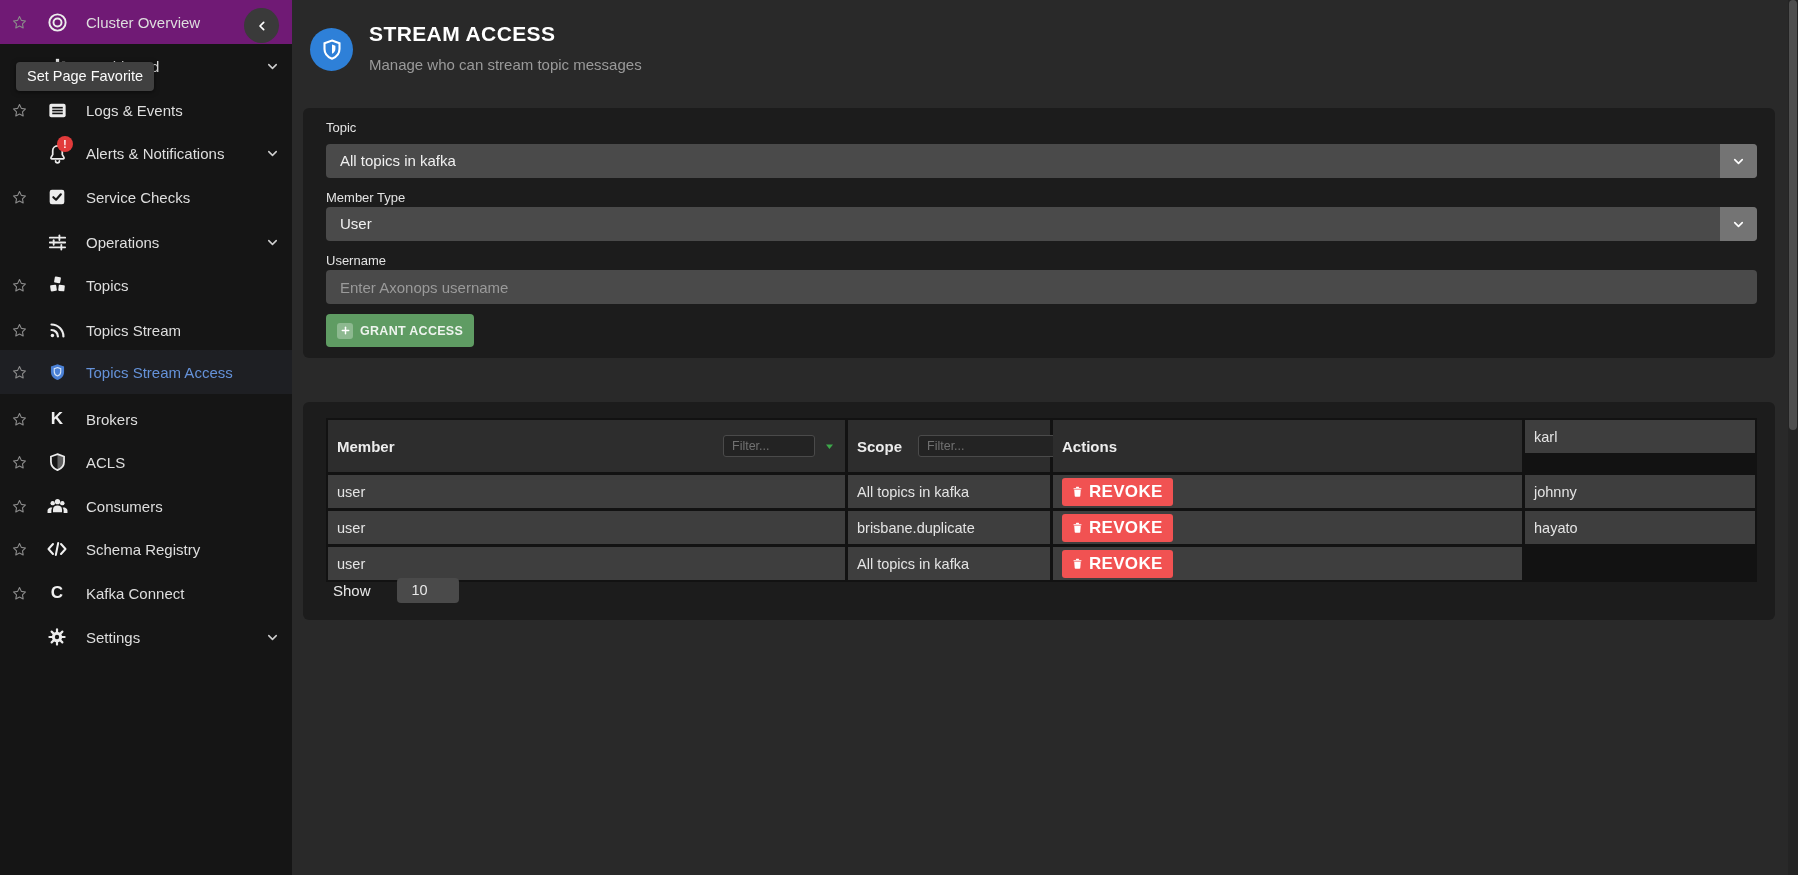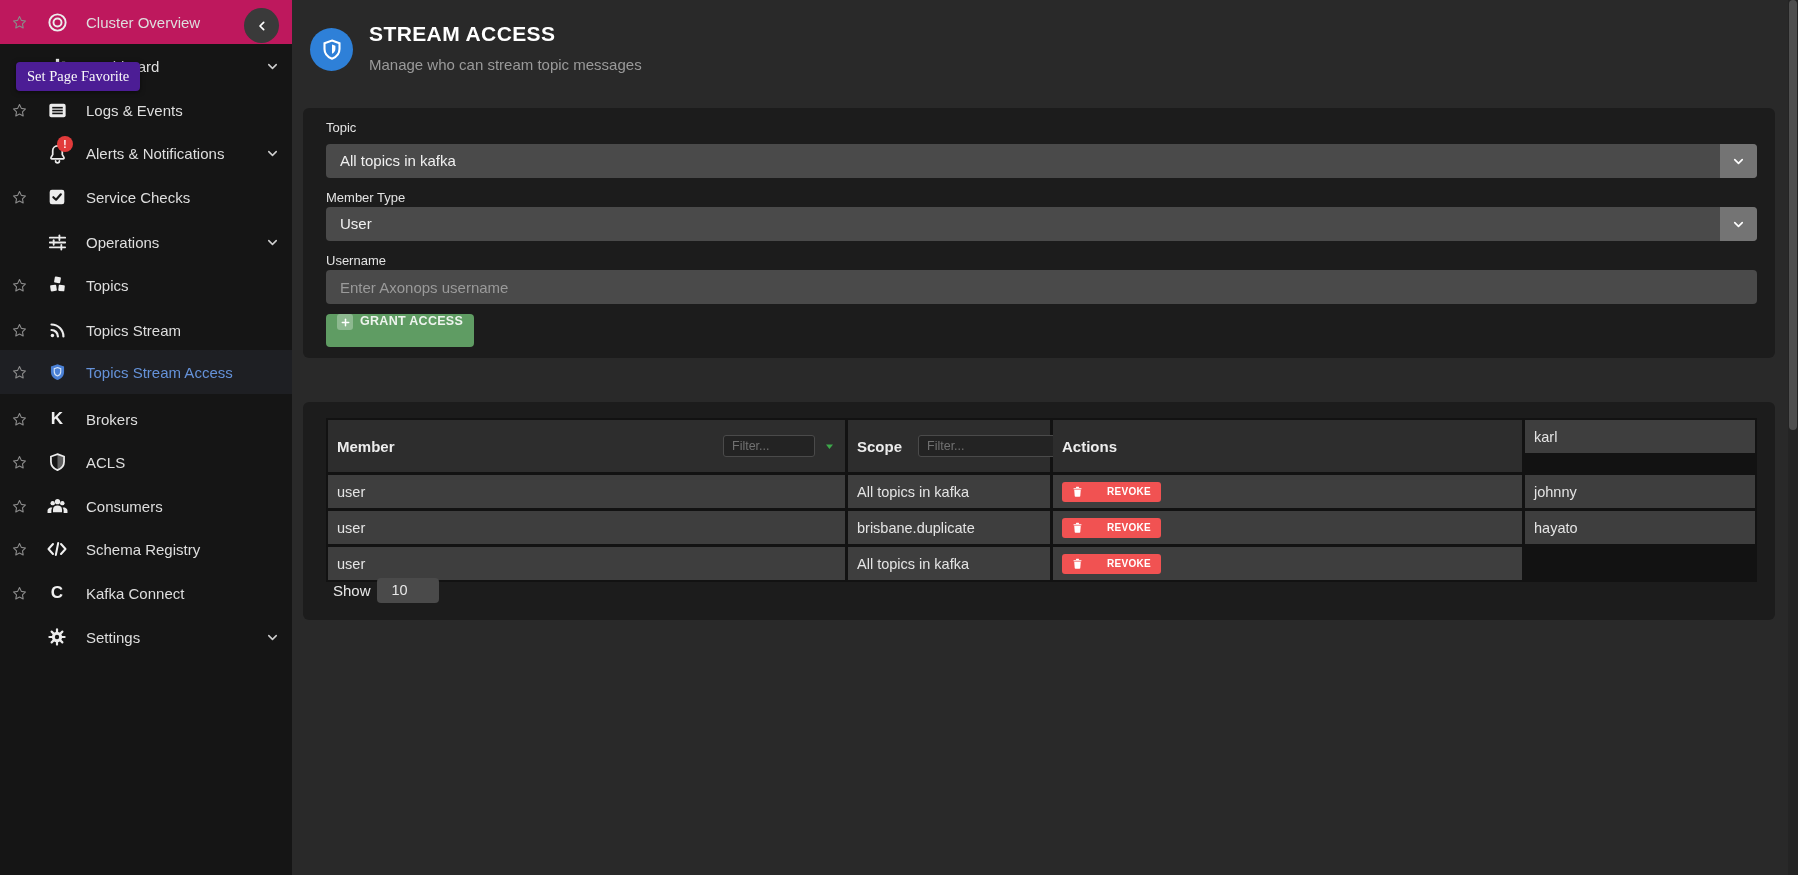--- a/index.html
+++ b/index.html
@@ -2,32 +2,32 @@
 <html><head>
 <meta charset="utf-8">
 <style>
   html,body{margin:0;padding:0;background:#191919;}
   .stage{position:relative;width:1798px;height:875px;overflow:hidden;
          background:#292929;font-family:"Liberation Sans",sans-serif;}
 
   
   .sidebar{position:absolute;left:0;top:0;width:292px;height:875px;background:#151515;}
   .nav-item{position:absolute;left:0;width:292px;height:44px;display:flex;align-items:center;cursor:pointer;}
-  .nav-item.first{background:#be185d;}
+  .nav-item.first{background:#701a75;}
   .nav-item.active{background:#1e1f23;}
   .star{position:absolute;left:10px;width:18px;height:18px;display:flex;align-items:center;justify-content:center;}
   .nicon{position:absolute;left:44px;width:26px;height:26px;display:flex;align-items:center;justify-content:center;}
   .nlabel{position:absolute;left:86px;font-size:15px;color:#dedede;white-space:nowrap;}
   .nav-item.active .nlabel{color:#6592d9;}
   .chev{position:absolute;right:12px;width:16px;height:16px;display:flex;align-items:center;justify-content:center;}
   .letter-icon{font-size:17px;font-weight:bold;color:#f0f0f0;}
   .badge{position:absolute;left:57px;top:5px;min-width:16px;height:16px;border-radius:8px;background:#e23b3b;
          color:#fff;font-size:10px;font-weight:bold;display:flex;align-items:center;justify-content:center;z-index:2;}
-  .tooltip{position:absolute;left:16px;top:62px;height:29px;line-height:29px;padding:0 11px;background:#4c1d95;
-           border-radius:4px;color:#fafafa;font-size:14.5px;z-index:10;box-shadow:0 1px 5px rgba(0,0,0,.55);white-space:nowrap;font-family:Liberation Serif, serif;}
+  .tooltip{position:absolute;left:16px;top:62px;height:29px;line-height:29px;padding:0 11px;background:#404040;
+           border-radius:4px;color:#fafafa;font-size:14.5px;z-index:10;box-shadow:0 1px 5px rgba(0,0,0,.55);white-space:nowrap;}
   .collapse-btn{position:absolute;left:244px;top:8px;width:35px;height:35px;border-radius:50%;background:#3a3a3a;
                 display:flex;align-items:center;justify-content:center;z-index:6;cursor:pointer;}
 
   
   .hdr-icon{position:absolute;left:310px;top:28px;width:43px;height:43px;border-radius:50%;background:#2e80d8;
             display:flex;align-items:center;justify-content:center;}
   .hdr-title{position:absolute;left:369px;top:22px;font-size:21px;font-weight:bold;color:#ffffff;letter-spacing:.4px;}
   .hdr-sub{position:absolute;left:369px;top:56px;font-size:15px;color:#9a9a9a;}
 
   
@@ -37,40 +37,40 @@
 
   .f-label{position:absolute;left:23px;font-size:13px;color:#e3e3e3;}
   .sel{position:absolute;left:23px;right:18px;height:34px;background:#4a4a4a;border-radius:4px;cursor:pointer;}
   .sel .sel-val{position:absolute;left:14px;top:0;line-height:34px;font-size:15px;color:#f0f0f0;}
   .sel .sel-btn{position:absolute;right:0;top:0;width:37px;height:34px;background:#747474;border-radius:0 4px 4px 0;
                 display:flex;align-items:center;justify-content:center;}
   .txt-input{position:absolute;left:23px;right:18px;height:34px;background:#4a4a4a;border:none;border-radius:4px;
              padding:0 14px;font-size:15px;color:#e8e8e8;font-family:"Liberation Sans",sans-serif;box-sizing:border-box;}
   .txt-input::placeholder{color:#9a9a9a;opacity:1;}
   .grant-btn{position:absolute;left:23px;top:206px;height:33px;background:#5f9c63;border:none;border-radius:4px;
-             display:flex;gap:7px;padding:0 11px;cursor:pointer;}
+             display:flex;align-items:center;gap:7px;padding:0 11px;cursor:pointer;}
   .grant-btn span{font-size:12.5px;font-weight:bold;color:#eef4ee;letter-spacing:.3px;}
   .plus-sq{width:16px;height:16px;border-radius:3px;background:#8db990;display:flex;align-items:center;justify-content:center;}
 
   
   .tbl{position:absolute;left:23px;top:16px;right:18px;display:grid;
        grid-template-columns:517px 202px 469px 1fr;gap:3px;background:#121212;border:2px solid #121212;}
   .th{background:#2d2d2d;height:52px;display:flex;align-items:center;padding:0 9px;gap:8px;
       font-weight:bold;font-size:15px;color:#ececec;}
   .td{background:#3e3e3e;height:33px;display:flex;align-items:center;padding:0 9px;font-size:14.5px;color:#e4e4e4;}
   .spacer{flex:1;}
   .filter{height:22px;background:#232323;border:1px solid #4a4a4a;border-radius:3px;padding:4px 8px;
           font-size:12.5px;color:#cccccc;font-family:"Liberation Sans",sans-serif;box-sizing:border-box;}
   .filter::placeholder{color:#717171;opacity:1;}
   .filter.narrow{width:92px;}
   .filter.wide{width:150px;}
   .revoke-btn{display:inline-flex;align-items:center;gap:6px;background:#f15252;border:none;border-radius:3px;
               padding:4px 10px;cursor:pointer;}
-  .revoke-btn span{font-size:10px;font-weight:bold;color:#ffffff;letter-spacing:.3px;margin-left:18px;}
-  .show-wrap{position:absolute;left:30px;top:176px;display:flex;align-items:center;gap:6px;}
+  .revoke-btn span{font-size:17px;font-weight:bold;color:#ffffff;letter-spacing:.3px;}
+  .show-wrap{position:absolute;left:30px;top:176px;display:flex;align-items:center;gap:26px;}
   .show-label{font-size:15px;color:#e8e8e8;}
   .show-sel{width:62px;height:25px;background:#4a4a4a;border-radius:4px;cursor:pointer;position:relative;}
   .show-sel span{position:absolute;left:15px;top:0;line-height:25px;font-size:14.5px;color:#e8e8e8;}
 
   
   .scrollbar{position:absolute;right:0;top:0;width:10px;height:875px;background:#242424;}
   .scroll-thumb{position:absolute;left:1px;top:0;width:8px;height:430px;border-radius:4px;background:#4f4f4f;}
 </style>
 </head>
 <body>

